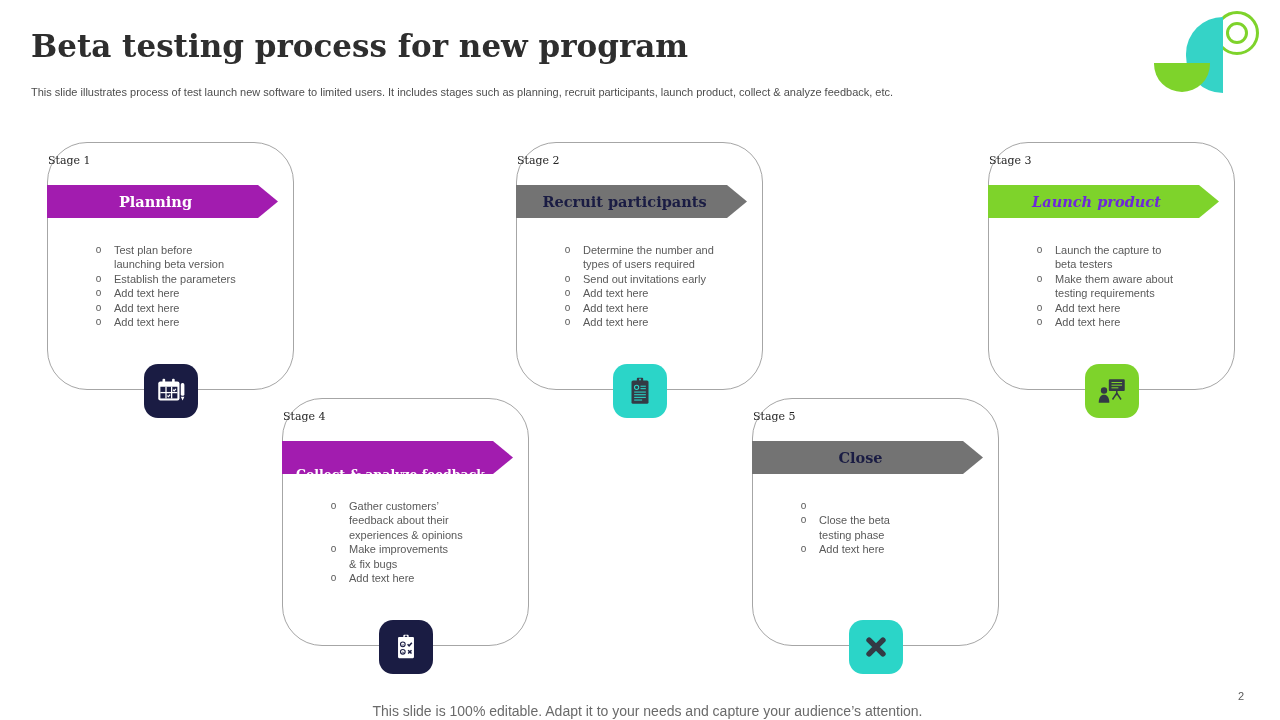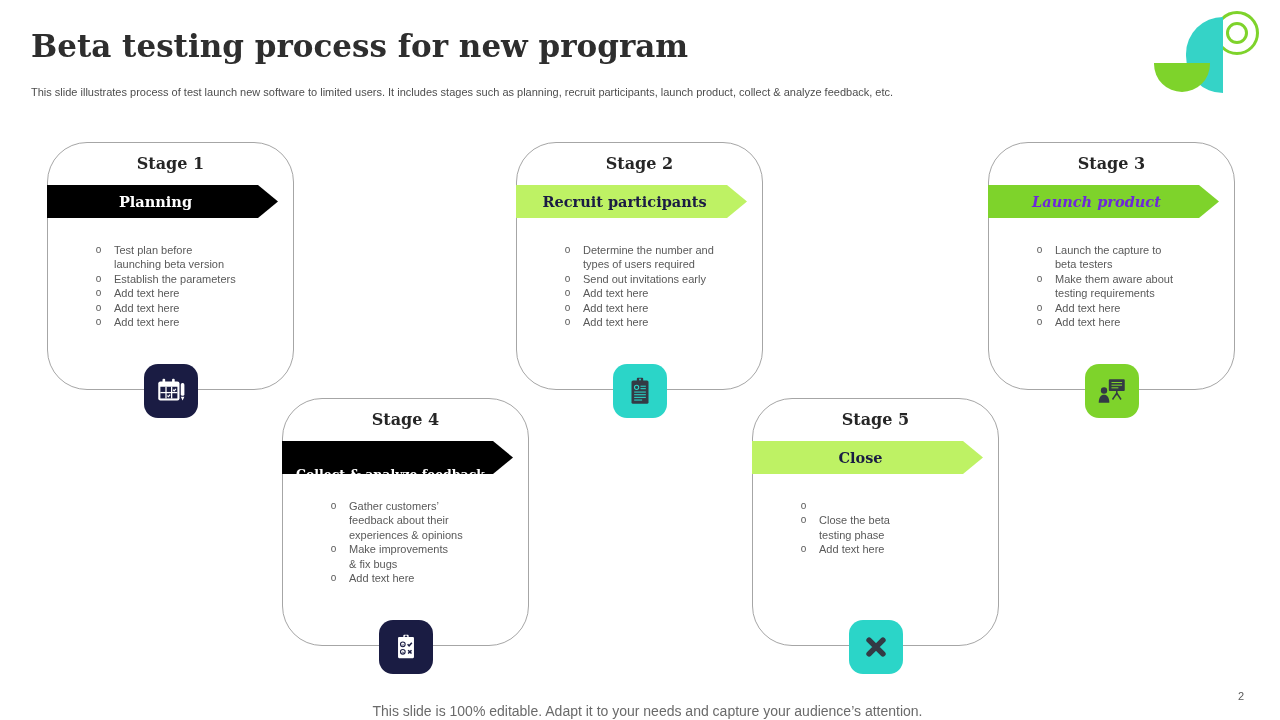--- a/index.html
+++ b/index.html
@@ -19,30 +19,30 @@
   .ring-outer{left:65px;top:11px;width:38px;height:38px;}
   .ring-inner{left:76px;top:22px;width:16px;height:16px;}
   .teal-half{position:absolute;left:36px;top:17px;width:37px;height:76px;background:#35D3C7;
              border-radius:38px 0 0 38px;}
   .green-half{position:absolute;left:4px;top:63px;width:56px;height:29px;background:#7ED32B;
               border-radius:0 0 29px 29px;}
 
   
   .card{position:absolute;width:245px;height:246px;border:1px solid #a6a6a6;border-radius:40px;
         background:#ffffff;}
-  .stage-label{position:absolute;top:11px;left:0;right:0;text-align:center;
-               font-family:"DejaVu Serif",serif;font-size:16px;font-weight:700;color:#262626;}
+  .stage-label{position:absolute;top:11px;left:0;right:0;text-align:left;
+               font-family:"DejaVu Serif",serif;font-size:11px;font-weight:400;color:#262626;}
   .banner{position:absolute;top:42px;left:-1px;width:231px;height:33px;display:flex;
           align-items:center;justify-content:center;
           clip-path:polygon(0 0, calc(100% - 20px) 0, 100% 50%, calc(100% - 20px) 100%, 0 100%);}
   .banner span{font-family:"DejaVu Serif",serif;font-size:14.5px;font-weight:700;
                white-space:nowrap;padding-right:14px;}
   .banner-small span{font-size:12.5px;margin-top:33px;}
-  .banner-navy{background:#000000;color:#ffffff;}
-  .banner-teal{background:#bef264;color:#1A1C43;}
+  .banner-navy{background:#a21caf;color:#ffffff;}
+  .banner-teal{background:#737373;color:#1A1C43;}
   .banner-green{background:#7ED32B;color:#6d28d9;font-style:italic;}
 
   .bullets{position:absolute;top:100px;left:38px;right:16px;margin:0;padding:0;list-style:none;}
   .bullets li{display:flex;align-items:flex-start;color:#595959;font-size:11px;line-height:14.4px;}
   .bullets .marker{width:13px;margin-left:6px;margin-right:9px;font-size:10px;flex:none;text-align:center;}
   .bullets .btext{white-space:pre-line;}
 
   
   .badge{position:absolute;left:50%;bottom:-29px;transform:translateX(-50%);width:54px;height:54px;
          border-radius:14px;display:flex;align-items:center;justify-content:center;}

